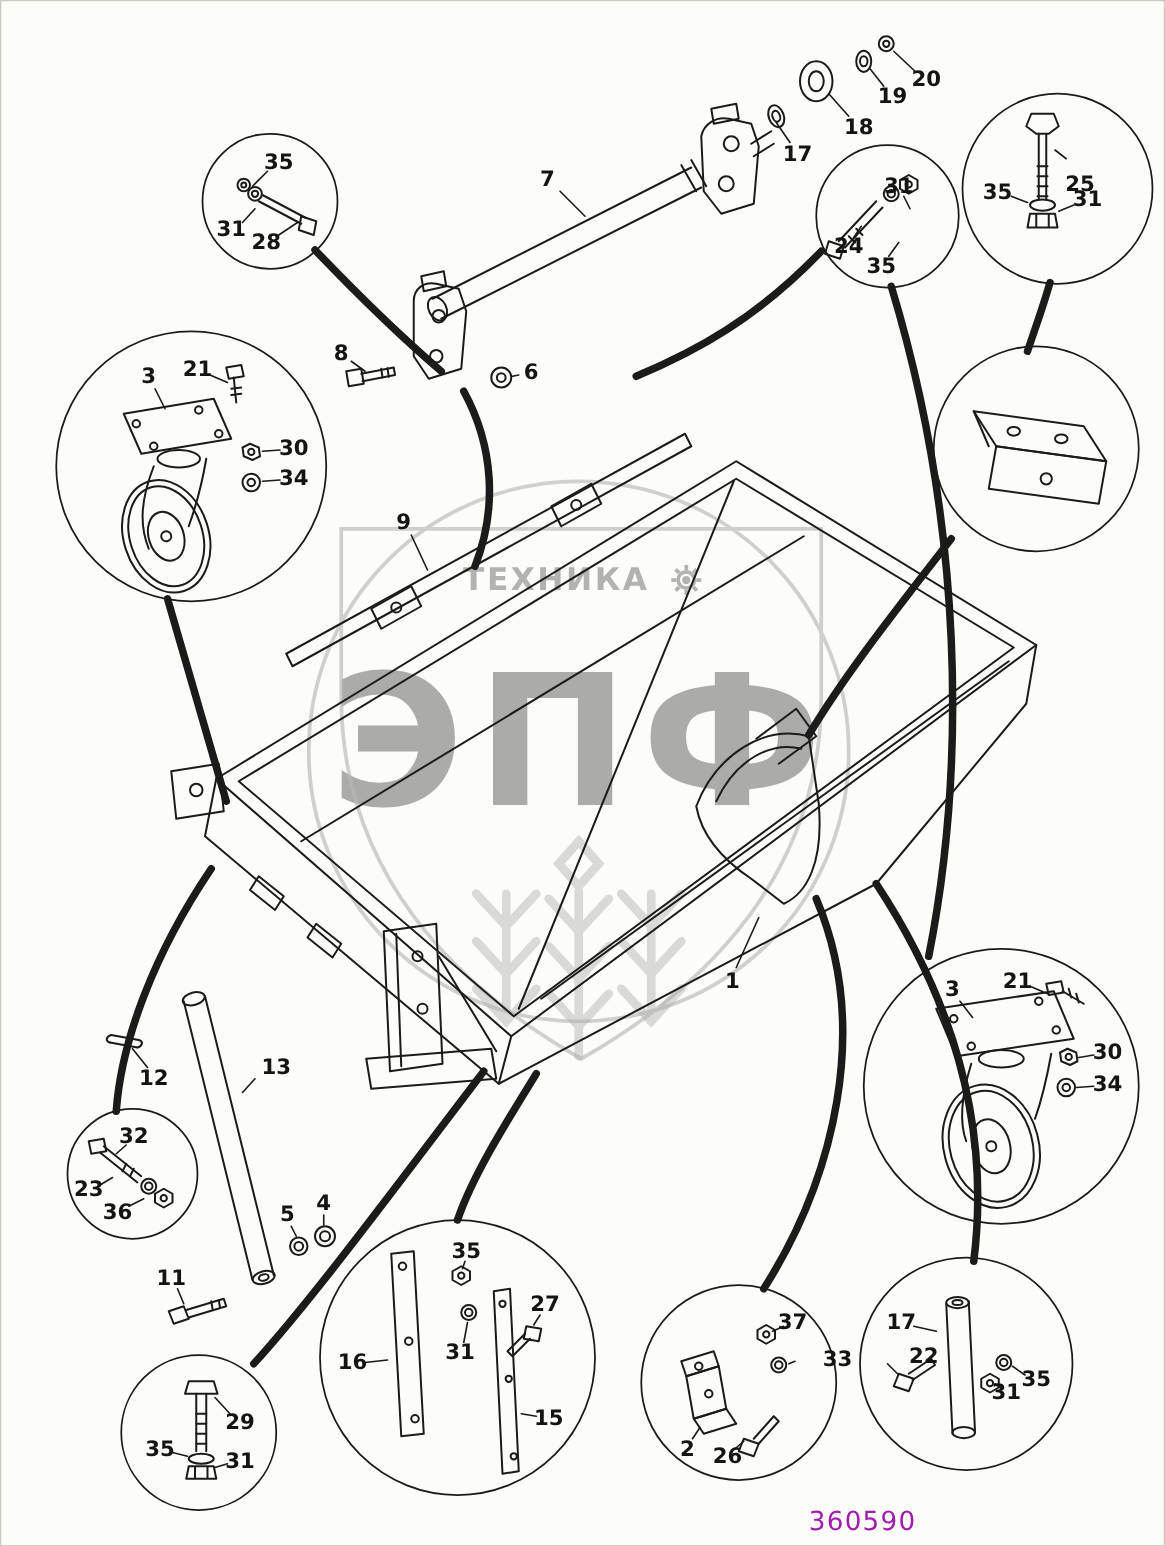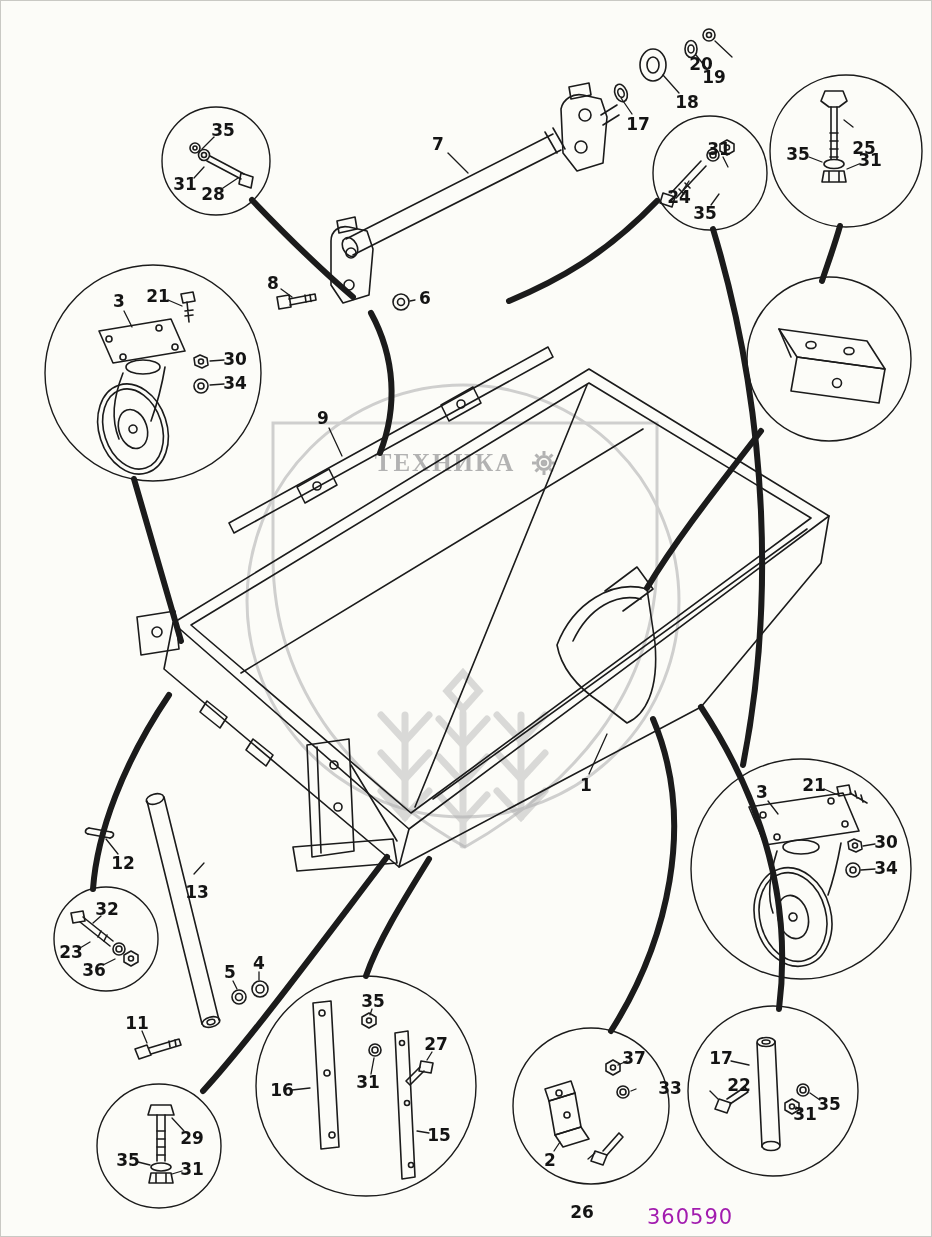--- a/index.html
+++ b/index.html
@@ -1,21 +1,21 @@
 <!DOCTYPE html>
 <html><head>
 <meta charset="utf-8">
 <style>
   html,body{margin:0;padding:0;background:#e9e9e9;}
   .page{
     position:relative;width:932px;height:1237px;margin:0 auto;
     background:#fcfcf8;border:1px solid #c9c9c4;box-sizing:border-box;
     font-family:"DejaVu Sans",sans-serif;overflow:hidden;
   }
-  .wm-layer{position:absolute;inset:0;z-index:1;font-family:Liberation Serif, serif;}
+  .wm-layer{position:absolute;inset:0;z-index:1;}
   .wm-brand{
     position:absolute;top:448px;left:232px;width:466px;
     display:flex;align-items:center;justify-content:center;gap:16px;
     font-size:25px;font-weight:700;letter-spacing:2px;color:#a6a6a6;opacity:.85;
   }
   .wm-gear{display:inline-flex;align-items:center;}
   .wm-logo{
     position:absolute;top:520px;left:212px;width:506px;text-align:center;
     font-size:146px;font-weight:700;letter-spacing:10px;line-height:1;
     color:#979797;opacity:.8;
@@ -42,20 +42,21 @@
       <span class="wm-gear">
         <svg width="26" height="26" viewBox="0 0 26 26">
           <g stroke="#a6a6a6" stroke-width="3" fill="none">
             <circle cx="13" cy="13" r="6.5"></circle>
             <circle cx="13" cy="13" r="1.8"></circle>
             <path d="M13,1 L13,5 M13,21 L13,25 M1,13 L5,13 M21,13 L25,13 M4.5,4.5 L7.3,7.3 M18.7,18.7 L21.5,21.5 M21.5,4.5 L18.7,7.3 M7.3,18.7 L4.5,21.5"></path>
           </g>
         </svg>
       </span>
     </div>
+    <div class="wm-logo">ЭПФ</div>
   </div>
 
   <svg class="art" width="932" height="1237" viewBox="0 0 932 1237">
 
     <g stroke="#b8b8b8" fill="none" stroke-width="3" opacity="0.65">
       <circle cx="462" cy="600" r="216"></circle>
       <path d="M272,422 L656,422 L656,556 C656,696 566,788 464,846 C362,788 272,696 272,556 Z"></path>
     </g>
     <g stroke="#b0b0b0" fill="none" stroke-width="7" opacity="0.45" stroke-linecap="round">
       <path d="M462,672 L478,690 L462,708 L446,690 Z"></path>
@@ -416,59 +417,59 @@
   </svg>
 
   <div id="callout-layer">
       <span class="callout" style="left: 222px; top: 129px;">35</span>
       <span class="callout" style="left: 184px; top: 183px;">31</span>
       <span class="callout" style="left: 212px; top: 193px;">28</span>
       <span class="callout" style="left: 437px; top: 143px;">7</span>
       <span class="callout" style="left: 637px; top: 123px;">17</span>
       <span class="callout" style="left: 686px; top: 101px;">18</span>
       <span class="callout" style="left: 713px; top: 76px;">19</span>
-      <span class="callout" style="left: 700px; top: 63px;">20</span>
+      <span class="callout" style="left: 740px; top: 63px;">20</span>
       <span class="callout" style="left: 718px; top: 148px;">31</span>
       <span class="callout" style="left: 678px; top: 196px;">24</span>
       <span class="callout" style="left: 704px; top: 212px;">35</span>
       <span class="callout" style="left: 863px; top: 147px;">25</span>
       <span class="callout" style="left: 797px; top: 153px;">35</span>
       <span class="callout" style="left: 869px; top: 159px;">31</span>
       <span class="callout" style="left: 272px; top: 282px;">8</span>
       <span class="callout" style="left: 424px; top: 297px;">6</span>
       <span class="callout" style="left: 118px; top: 300px;">3</span>
       <span class="callout" style="left: 157px; top: 295px;">21</span>
       <span class="callout" style="left: 234px; top: 358px;">30</span>
       <span class="callout" style="left: 234px; top: 382px;">34</span>
       <span class="callout" style="left: 322px; top: 417px;">9</span>
       <span class="callout" style="left: 585px; top: 784px;">1</span>
       <span class="callout" style="left: 761px; top: 791px;">3</span>
       <span class="callout" style="left: 813px; top: 784px;">21</span>
       <span class="callout" style="left: 885px; top: 841px;">30</span>
       <span class="callout" style="left: 885px; top: 867px;">34</span>
       <span class="callout" style="left: 122px; top: 862px;">12</span>
-      <span class="callout" style="left: 196px; top: 853px; margin-top: 38px;">13</span>
+      <span class="callout" style="left: 220px; top: 853px;">13</span>
       <span class="callout" style="left: 106px; top: 908px;">32</span>
       <span class="callout" style="left: 70px; top: 951px;">23</span>
       <span class="callout" style="left: 93px; top: 969px;">36</span>
       <span class="callout" style="left: 229px; top: 971px;">5</span>
       <span class="callout" style="left: 258px; top: 962px;">4</span>
       <span class="callout" style="left: 136px; top: 1022px;">11</span>
       <span class="callout" style="left: 191px; top: 1137px;">29</span>
       <span class="callout" style="left: 127px; top: 1159px;">35</span>
       <span class="callout" style="left: 191px; top: 1168px;">31</span>
       <span class="callout" style="left: 372px; top: 1000px;">35</span>
       <span class="callout" style="left: 435px; top: 1043px;">27</span>
       <span class="callout" style="left: 367px; top: 1081px;">31</span>
       <span class="callout" style="left: 281px; top: 1089px;">16</span>
       <span class="callout" style="left: 438px; top: 1134px;">15</span>
       <span class="callout" style="left: 633px; top: 1057px;">37</span>
       <span class="callout" style="left: 645px; top: 1087px; margin-left: 24px;">33</span>
       <span class="callout" style="left: 549px; top: 1159px;">2</span>
-      <span class="callout" style="left: 581px; top: 1164px; margin-top: 47px;">26</span>
+      <span class="callout" style="left: 581px; top: 1164px;">26</span>
       <span class="callout" style="left: 720px; top: 1057px;">17</span>
       <span class="callout" style="left: 704px; top: 1084px; margin-left: 34px;">22</span>
       <span class="callout" style="left: 828px; top: 1103px;">35</span>
       <span class="callout" style="left: 804px; top: 1113px;">31</span>
     </div>
 
   <div class="part-number">360590</div>
 </div>
 
 </body></html>

